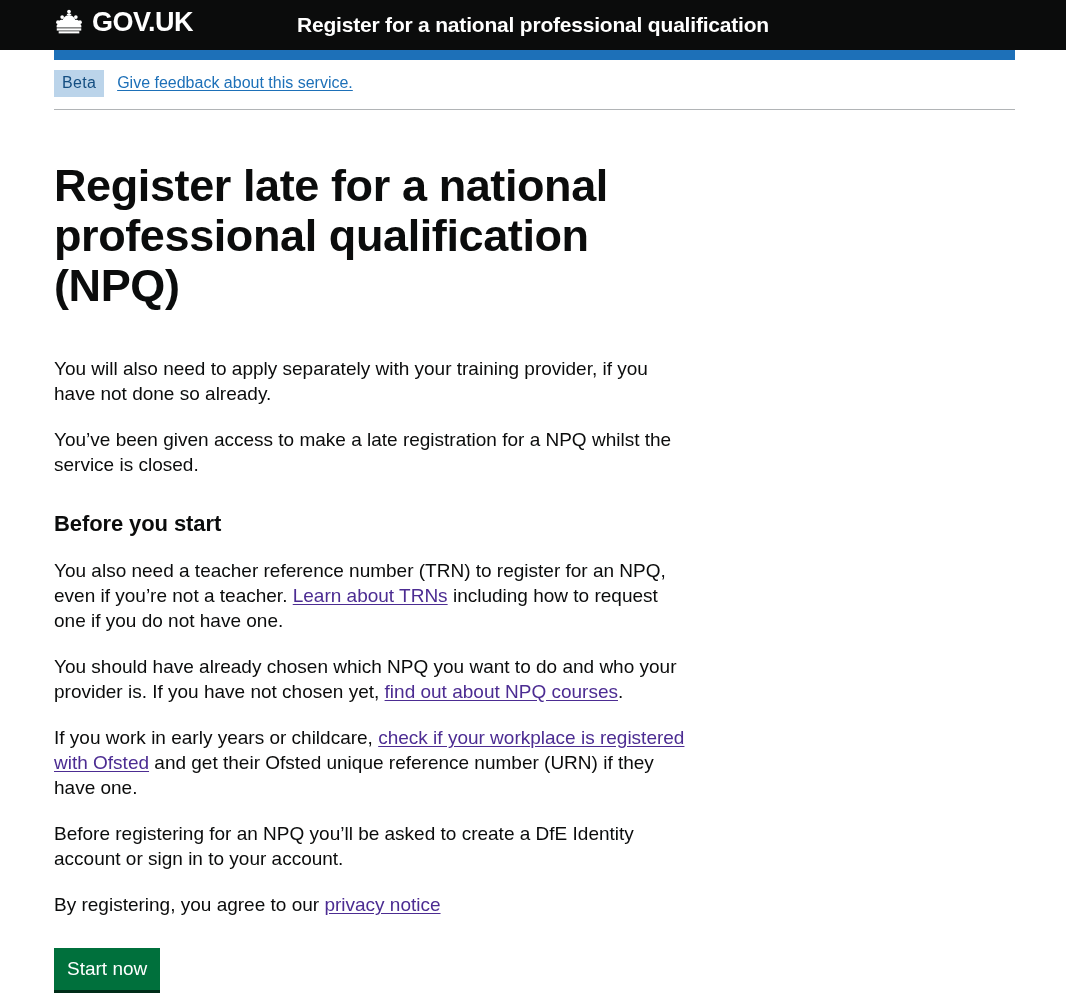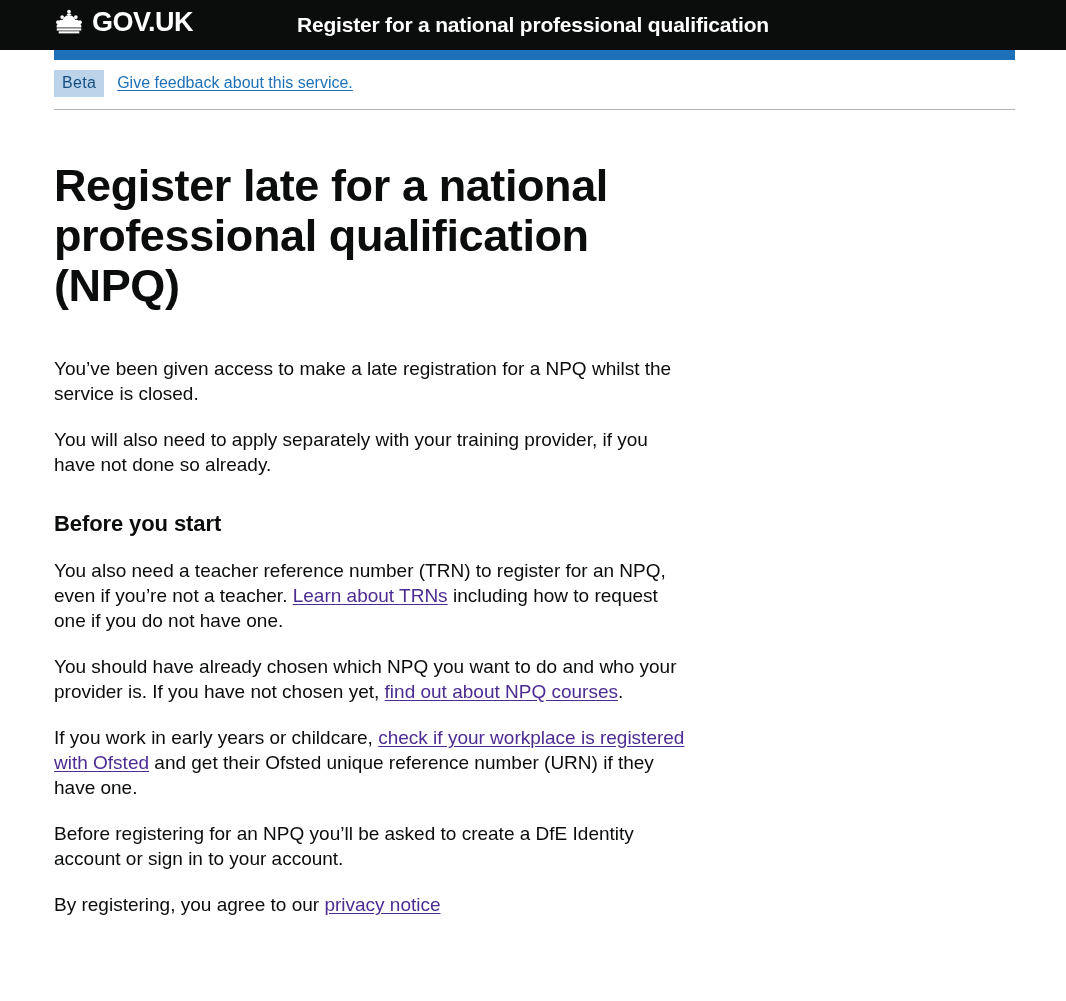--- a/index.html
+++ b/index.html
@@ -196,31 +196,32 @@
       <a class="link-blue" href="#">Give feedback about this service.</a>
     </span>
   </div>
 </div>
 
 <main class="container main-wrap">
   <div class="col-two-thirds">
 
     <h1 class="page-title">Register late for a national professional qualification (NPQ)</h1>
 
+    <p class="body-text">You will also need to apply separately with your training provider, if you have not done so already.</p>
+
     <p class="body-text">You’ve been given access to make a late registration for a NPQ whilst the service is closed.</p>
 
-    <p class="body-text">You will also need to apply separately with your training provider, if you have not done so already.</p>
-
     <h2 class="section-heading">Before you start</h2>
 
     <p class="body-text"><span>You also need a teacher reference number (TRN) to register for an NPQ, even if you’re not a teacher. </span><a class="link-visited" href="#">Learn about TRNs</a><span> including how to request one if you do not have one.</span></p>
 
     <p class="body-text"><span>You should have already chosen which NPQ you want to do and who your provider is. If you have not chosen yet, </span><a class="link-visited" href="#">find out about NPQ courses</a><span>.</span></p>
 
     <p class="body-text"><span>If you work in early years or childcare, </span><a class="link-visited" href="#">check if your workplace is registered with Ofsted</a><span> and get their Ofsted unique reference number (URN) if they have one.</span></p>
 
     <p class="body-text">Before registering for an NPQ you’ll be asked to create a DfE Identity account or sign in to your account.</p>
 
     <p class="body-text"><span>By registering, you agree to our </span><a class="link-visited" href="#">privacy notice</a></p>
 
+    <a class="start-button" href="#" role="button">Start now</a>
 
   </div>
 </main>
 
 </body></html>

